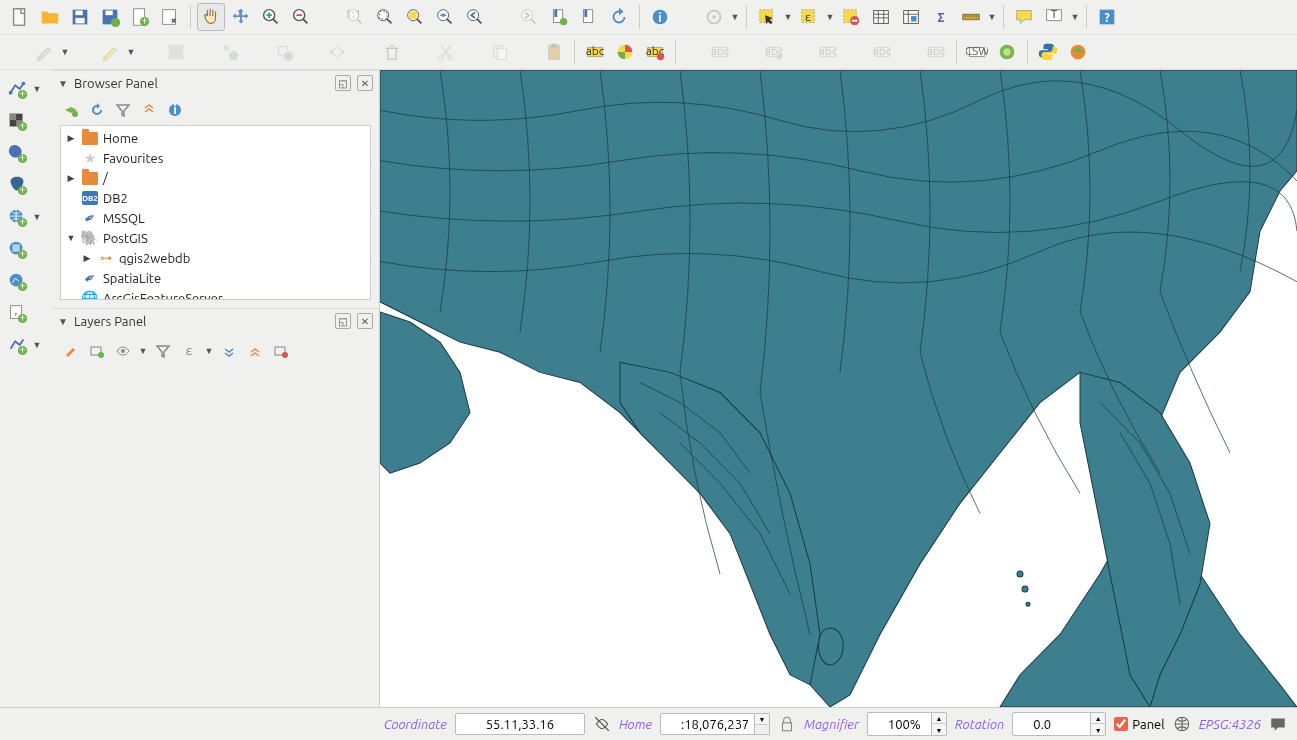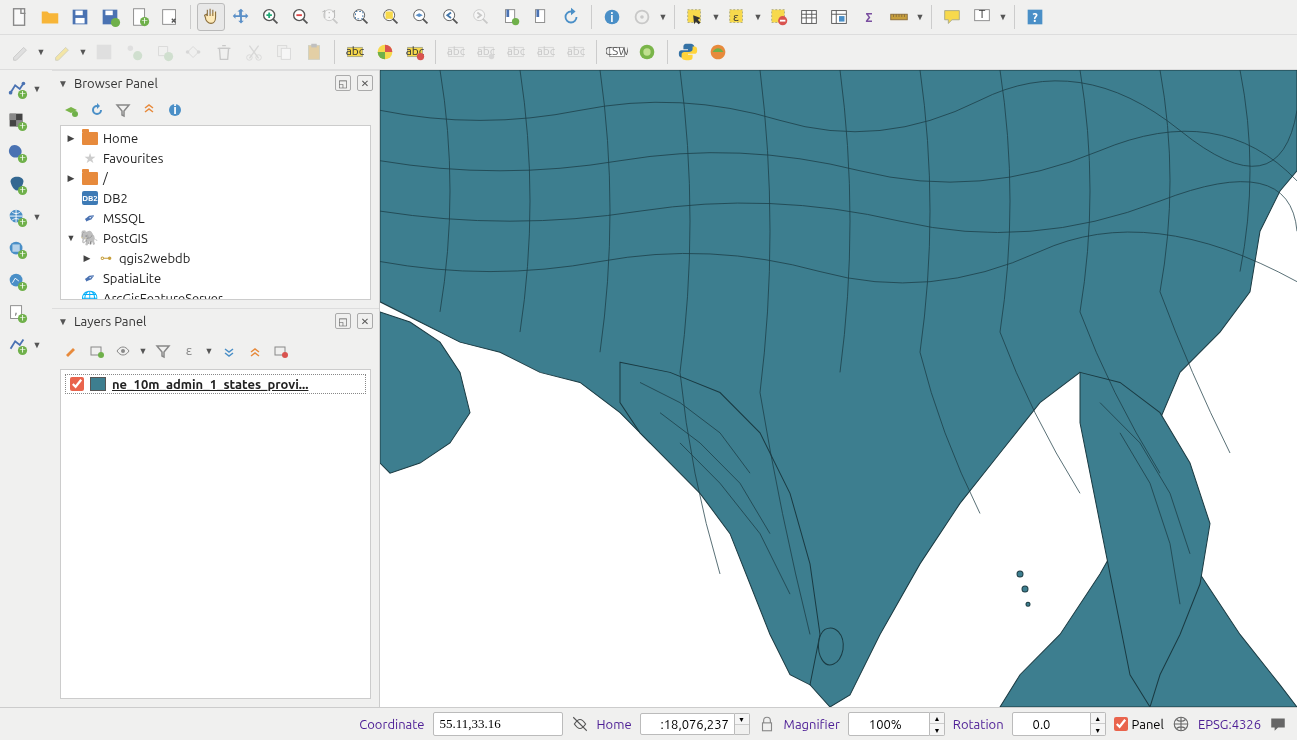--- a/index.html
+++ b/index.html
@@ -3,21 +3,21 @@
 <meta charset="utf-8">
 <style>
 * { box-sizing: border-box; margin: 0; padding: 0; font-family: "Ubuntu", "Segoe UI", sans-serif; font-size: 13px; }
 body { width: 1297px; height: 740px; background: #f0f0ef; display: flex; flex-direction: column; overflow: hidden; }
 
 
 .toolbar { display: flex; align-items: center; gap: 2px; padding: 3px 6px; background: #f0f0ef; border-bottom: 1px solid #ddd; }
 .toolbar .sep { width: 1px; height: 24px; background: #ccc; margin: 0 4px; }
 .tbtn { width: 28px; height: 28px; display: flex; align-items: center; justify-content: center; border-radius: 3px; cursor: pointer; position: relative; }
 .tbtn.active { background: #e8e8e8; border: 1px solid #bbb; }
-.tbtn.disabled { opacity: 0.45; cursor: default; }
+.tbtn.disabled { opacity: 0.45; cursor: default; margin-left: 24px; }
 .tbtn svg { width: 22px; height: 22px; }
 .dd { width: 10px; height: 28px; display: flex; align-items: center; justify-content: center; cursor: pointer; font-size: 9px; color: #555; }
 
 
 .main { flex: 1; display: flex; min-height: 0; }
 .sidebar { width: 52px; background: #f0f0ef; display: flex; flex-direction: column; gap: 2px; padding: 4px 2px; }
 .sidebar .tbtn { width: 30px; height: 30px; }
 .sidebar-row { display: flex; align-items: center; }
 
 .panels { width: 328px; background: #f0f0ef; display: flex; flex-direction: column; border-right: 1px solid #ccc; }
@@ -40,21 +40,21 @@
 .layer-row { display: flex; align-items: center; gap: 6px; padding: 2px 4px; border: 1px dotted #888; }
 .layer-row input[type=checkbox] { accent-color: #e9644d; width: 14px; height: 14px; }
 .swatch { width: 16px; height: 14px; background: #3d7e8f; border: 1px solid #555; }
 .layer-name { font-weight: bold; text-decoration: underline; color: #222; white-space: nowrap; overflow: hidden; text-overflow: ellipsis; flex: 1; }
 
 .canvas { flex: 1; background: #ffffff; position: relative; overflow: hidden; }
 .canvas svg { width: 100%; height: 100%; }
 
 
 .statusbar { display: flex; align-items: center; gap: 8px; padding: 4px 10px; background: #f0f0ef; border-top: 1px solid #ccc; }
-.statusbar .lbl { color: #4c1d95; }
+.statusbar .lbl { color: #8b5cf6; font-style: italic; }
 .statusbar input[type=text] { background: #fff; border: 1px solid #bbb; border-radius: 2px; padding: 3px 6px; font-size: 13px; }
 .statusbar .spin { display: flex; }
 .statusbar .spin input { border-radius: 2px 0 0 2px; padding-left: 20px; }
 .spinbtns { display: flex; flex-direction: column; border: 1px solid #bbb; border-left: none; border-radius: 0 2px 2px 0; }
 .spinbtns div { width: 14px; height: 11px; display: flex; align-items: center; justify-content: center; font-size: 7px; background: #f5f5f5; cursor: pointer; }
 .spinbtns div:first-child { border-bottom: 1px solid #ccc; }
 .sb-icon { width: 18px; height: 18px; display: flex; align-items: center; justify-content: center; }
 .cb-render { display: flex; align-items: center; gap: 4px; }
 .cb-render input { accent-color: #e9644d; width: 14px; height: 14px; }
 
@@ -677,27 +677,20 @@
               <path d="M4 9l4-3 4 3M4 13l4-3 4 3" fill="none" stroke="#e78a3c" stroke-width="1.5"></path>
             </svg>
           </div>
         <div class="ptbtn">
             <svg viewBox="0 0 16 16">
               <rect x="2" y="4" width="10" height="8" fill="none" stroke="#888"></rect>
               <circle cx="12" cy="12" r="3" fill="#d9534f"></circle>
             </svg>
           </div>
       </div>
-      <div class="layers-body" id="layers-body">
-          <div class="layer-row">
-            <input type="checkbox" checked="" style="">
-            <div class="swatch"></div>
-            <span class="layer-name">ne_10m_admin_1_states_provi...</span>
-          </div>
-        </div>
     </div>
   </div>
 
   <div class="canvas">
     <svg viewBox="0 0 917 632" preserveAspectRatio="none">
       <rect width="917" height="632" fill="#ffffff"></rect>
       <g fill="#3d7e8f" stroke="#1a3a42" stroke-width="1">
 
         <path d="M0 0 H917 V100 L900 120 L880 160 L870 220 L840 260 L800 300 L770 370 L760 430 L720 500 L680 560 L640 600 L620 632 H917 V632 L900 610 L860 560 L820 500 L790 430 L770 360 L740 320 L700 300 L660 330 L620 380 L580 430 L540 490 L500 560 L470 620 L450 632 L430 610 L410 560 L400 500 L390 450 L370 420 L340 400 L310 390 L270 370 L240 340 L200 310 L160 300 L120 280 L80 270 L40 250 L0 230 Z"></path>
 
@@ -736,21 +729,21 @@
           <path d="M740 360 L770 410 L790 470 L800 530"></path>
         </g>
       </g>
     </svg>
   </div>
 </div>
 
 <div class="statusbar">
   <div style="flex:1"></div>
   <span class="lbl">Coordinate</span>
-  <input type="text" style="width: 130px; text-align: left; font-family: Liberation Serif, serif;" value="55.11,33.16">
+  <input type="text" style="width: 130px; text-align: center;" value="55.11,33.16">
   <span class="sb-icon">
       <svg viewBox="0 0 16 16">
         <path d="M3 8c2-3 3-4 5-4s3 1 5 4c-2 3-3 4-5 4s-3-1-5-4z" fill="none" stroke="#555"></path>
         <path d="M2 2l12 12" stroke="#555"></path>
       </svg>
     </span>
   <span class="lbl">Home</span>
   <div class="spin">
       <input type="text" style="width: 95px;" value=":18,076,237">
       <div class="spinbtns">
@@ -758,21 +751,21 @@
       </div>
     </div>
   <span class="sb-icon">
       <svg viewBox="0 0 16 16">
         <rect x="4" y="7" width="8" height="7" fill="none" stroke="#888"></rect>
         <path d="M5 7V5a3 3 0 0 1 6 0v2" fill="none" stroke="#888"></path>
       </svg>
     </span>
   <span class="lbl">Magnifier</span>
   <div class="spin">
-      <input type="text" style="width: 82px;" value="100%">
+      <input type="text" style="width: 65px;" value="100%">
       <div class="spinbtns">
         <div>▲</div>
         <div>▼</div>
       </div>
     </div>
   <span class="lbl">Rotation</span>
   <div class="spin">
       <input type="text" style="width: 79px;" value="0.0">
       <div class="spinbtns">
         <div>▲</div>

